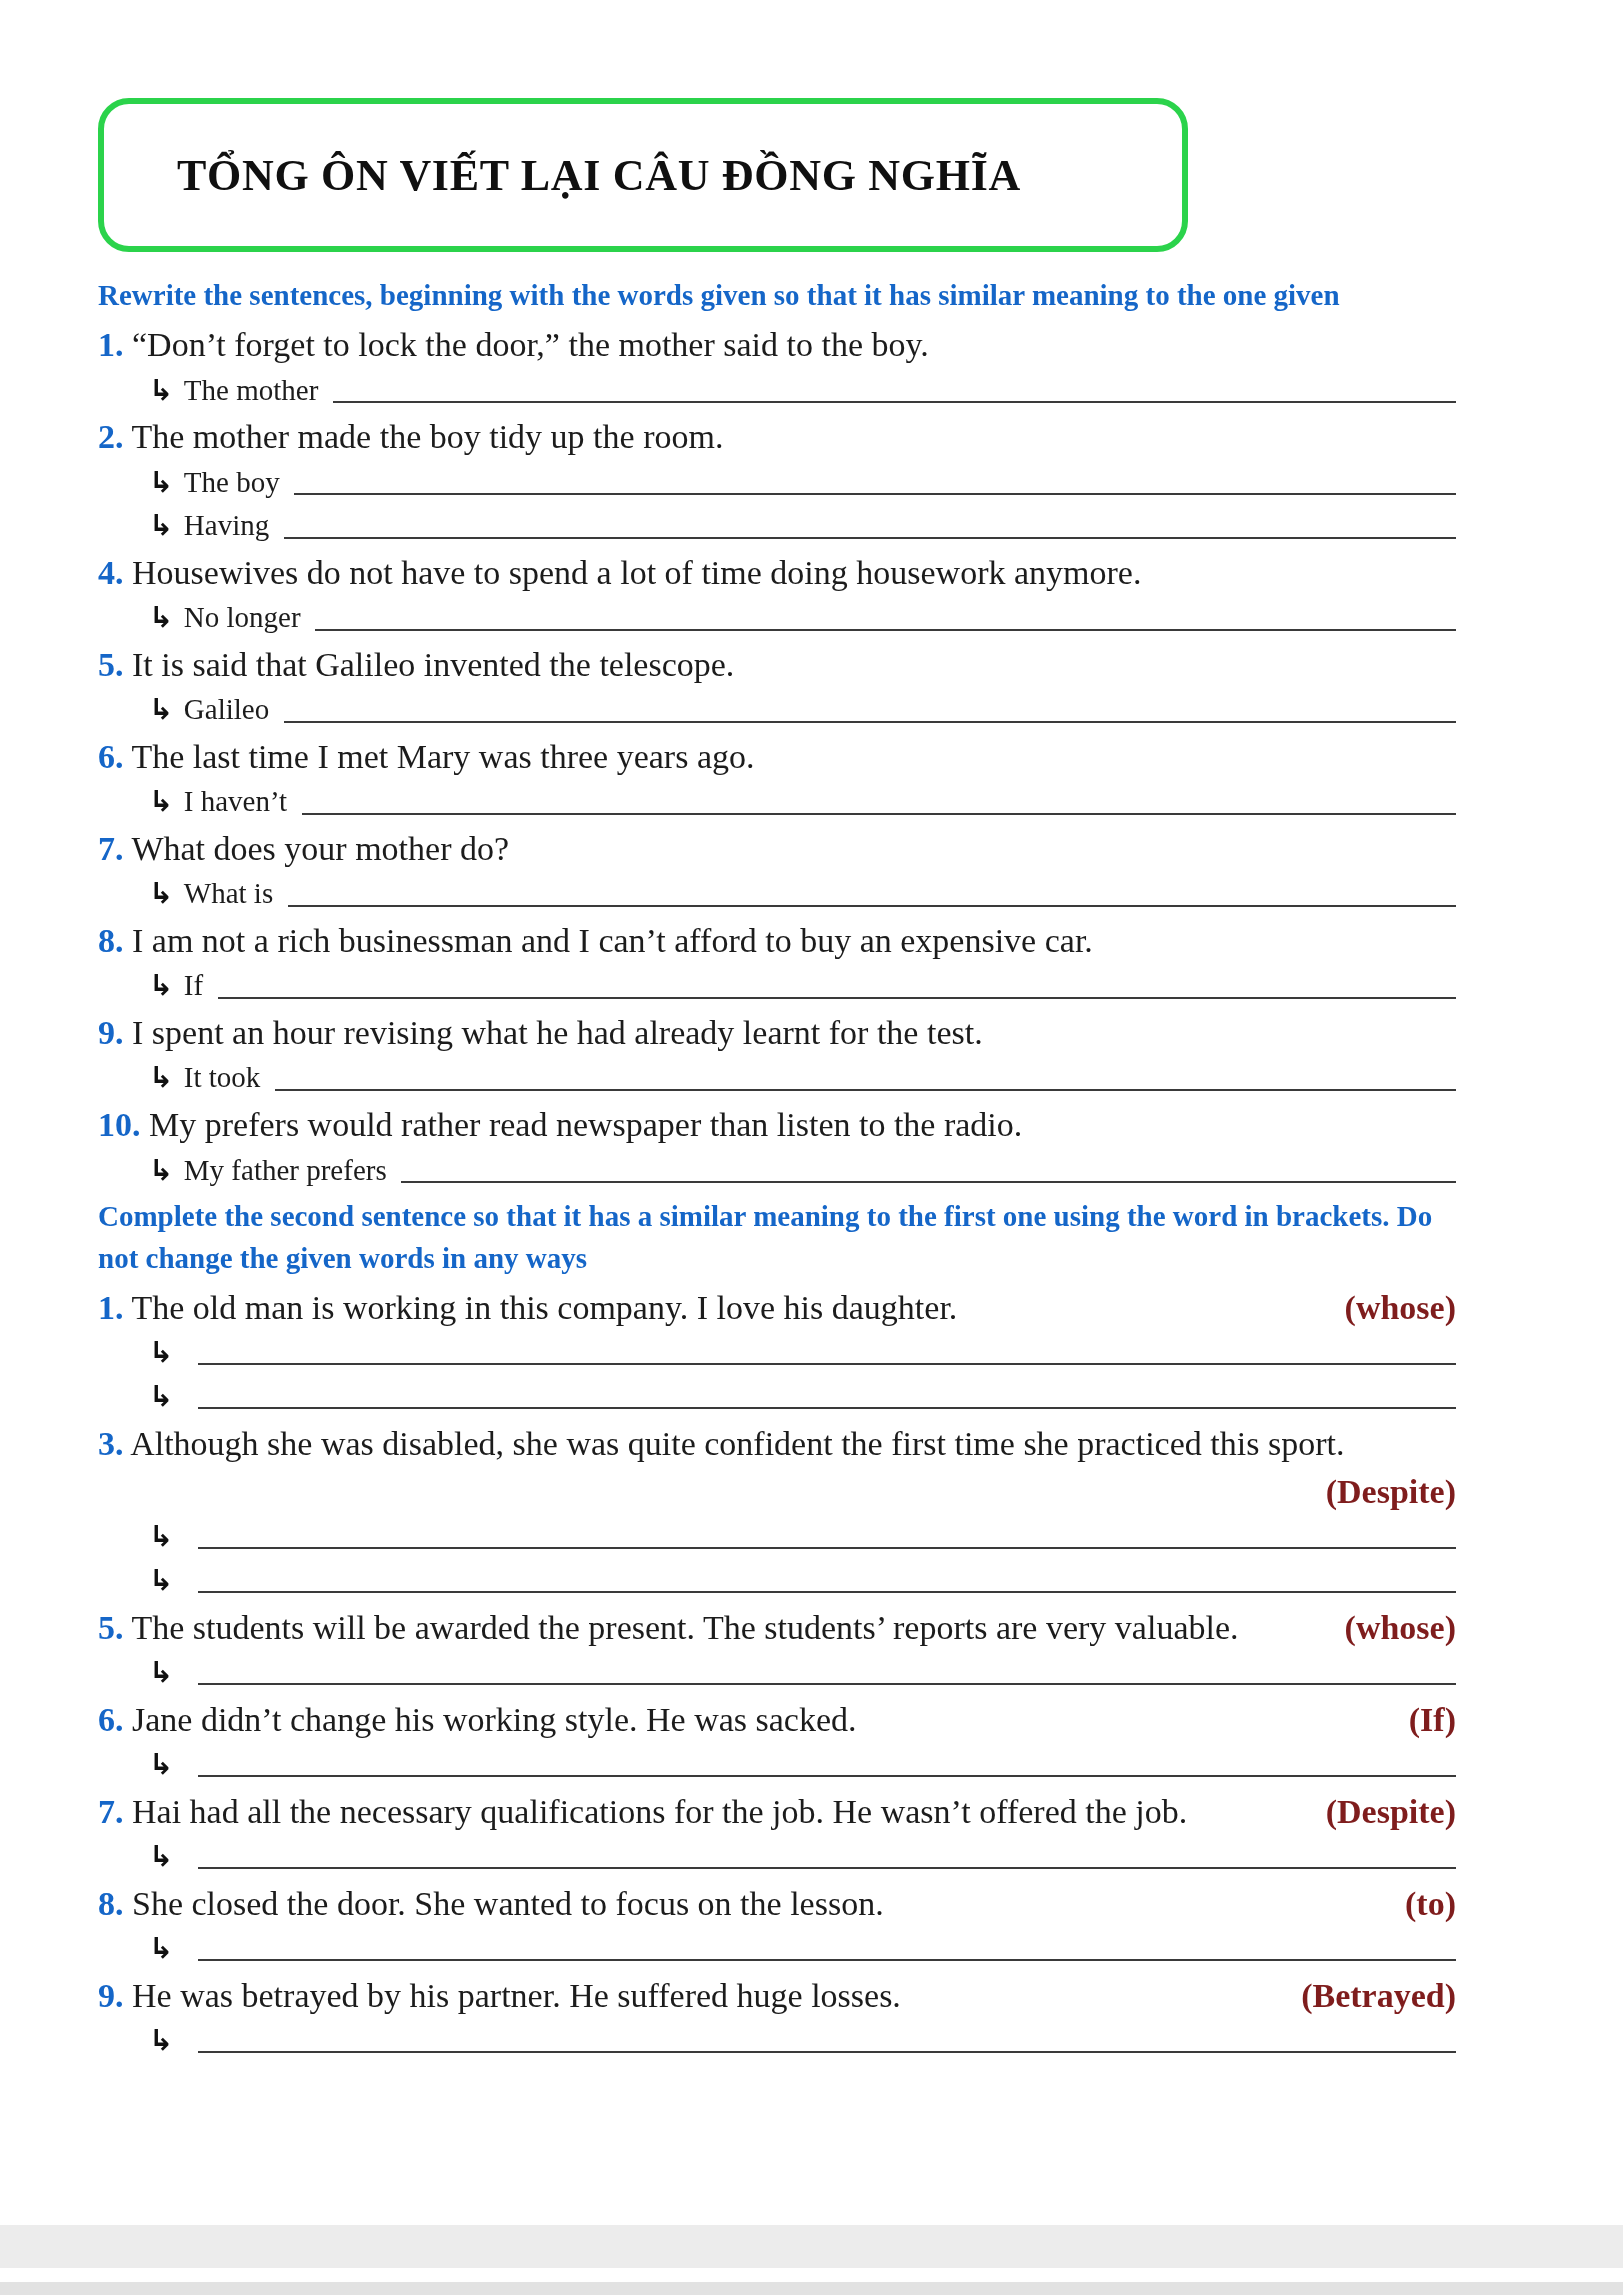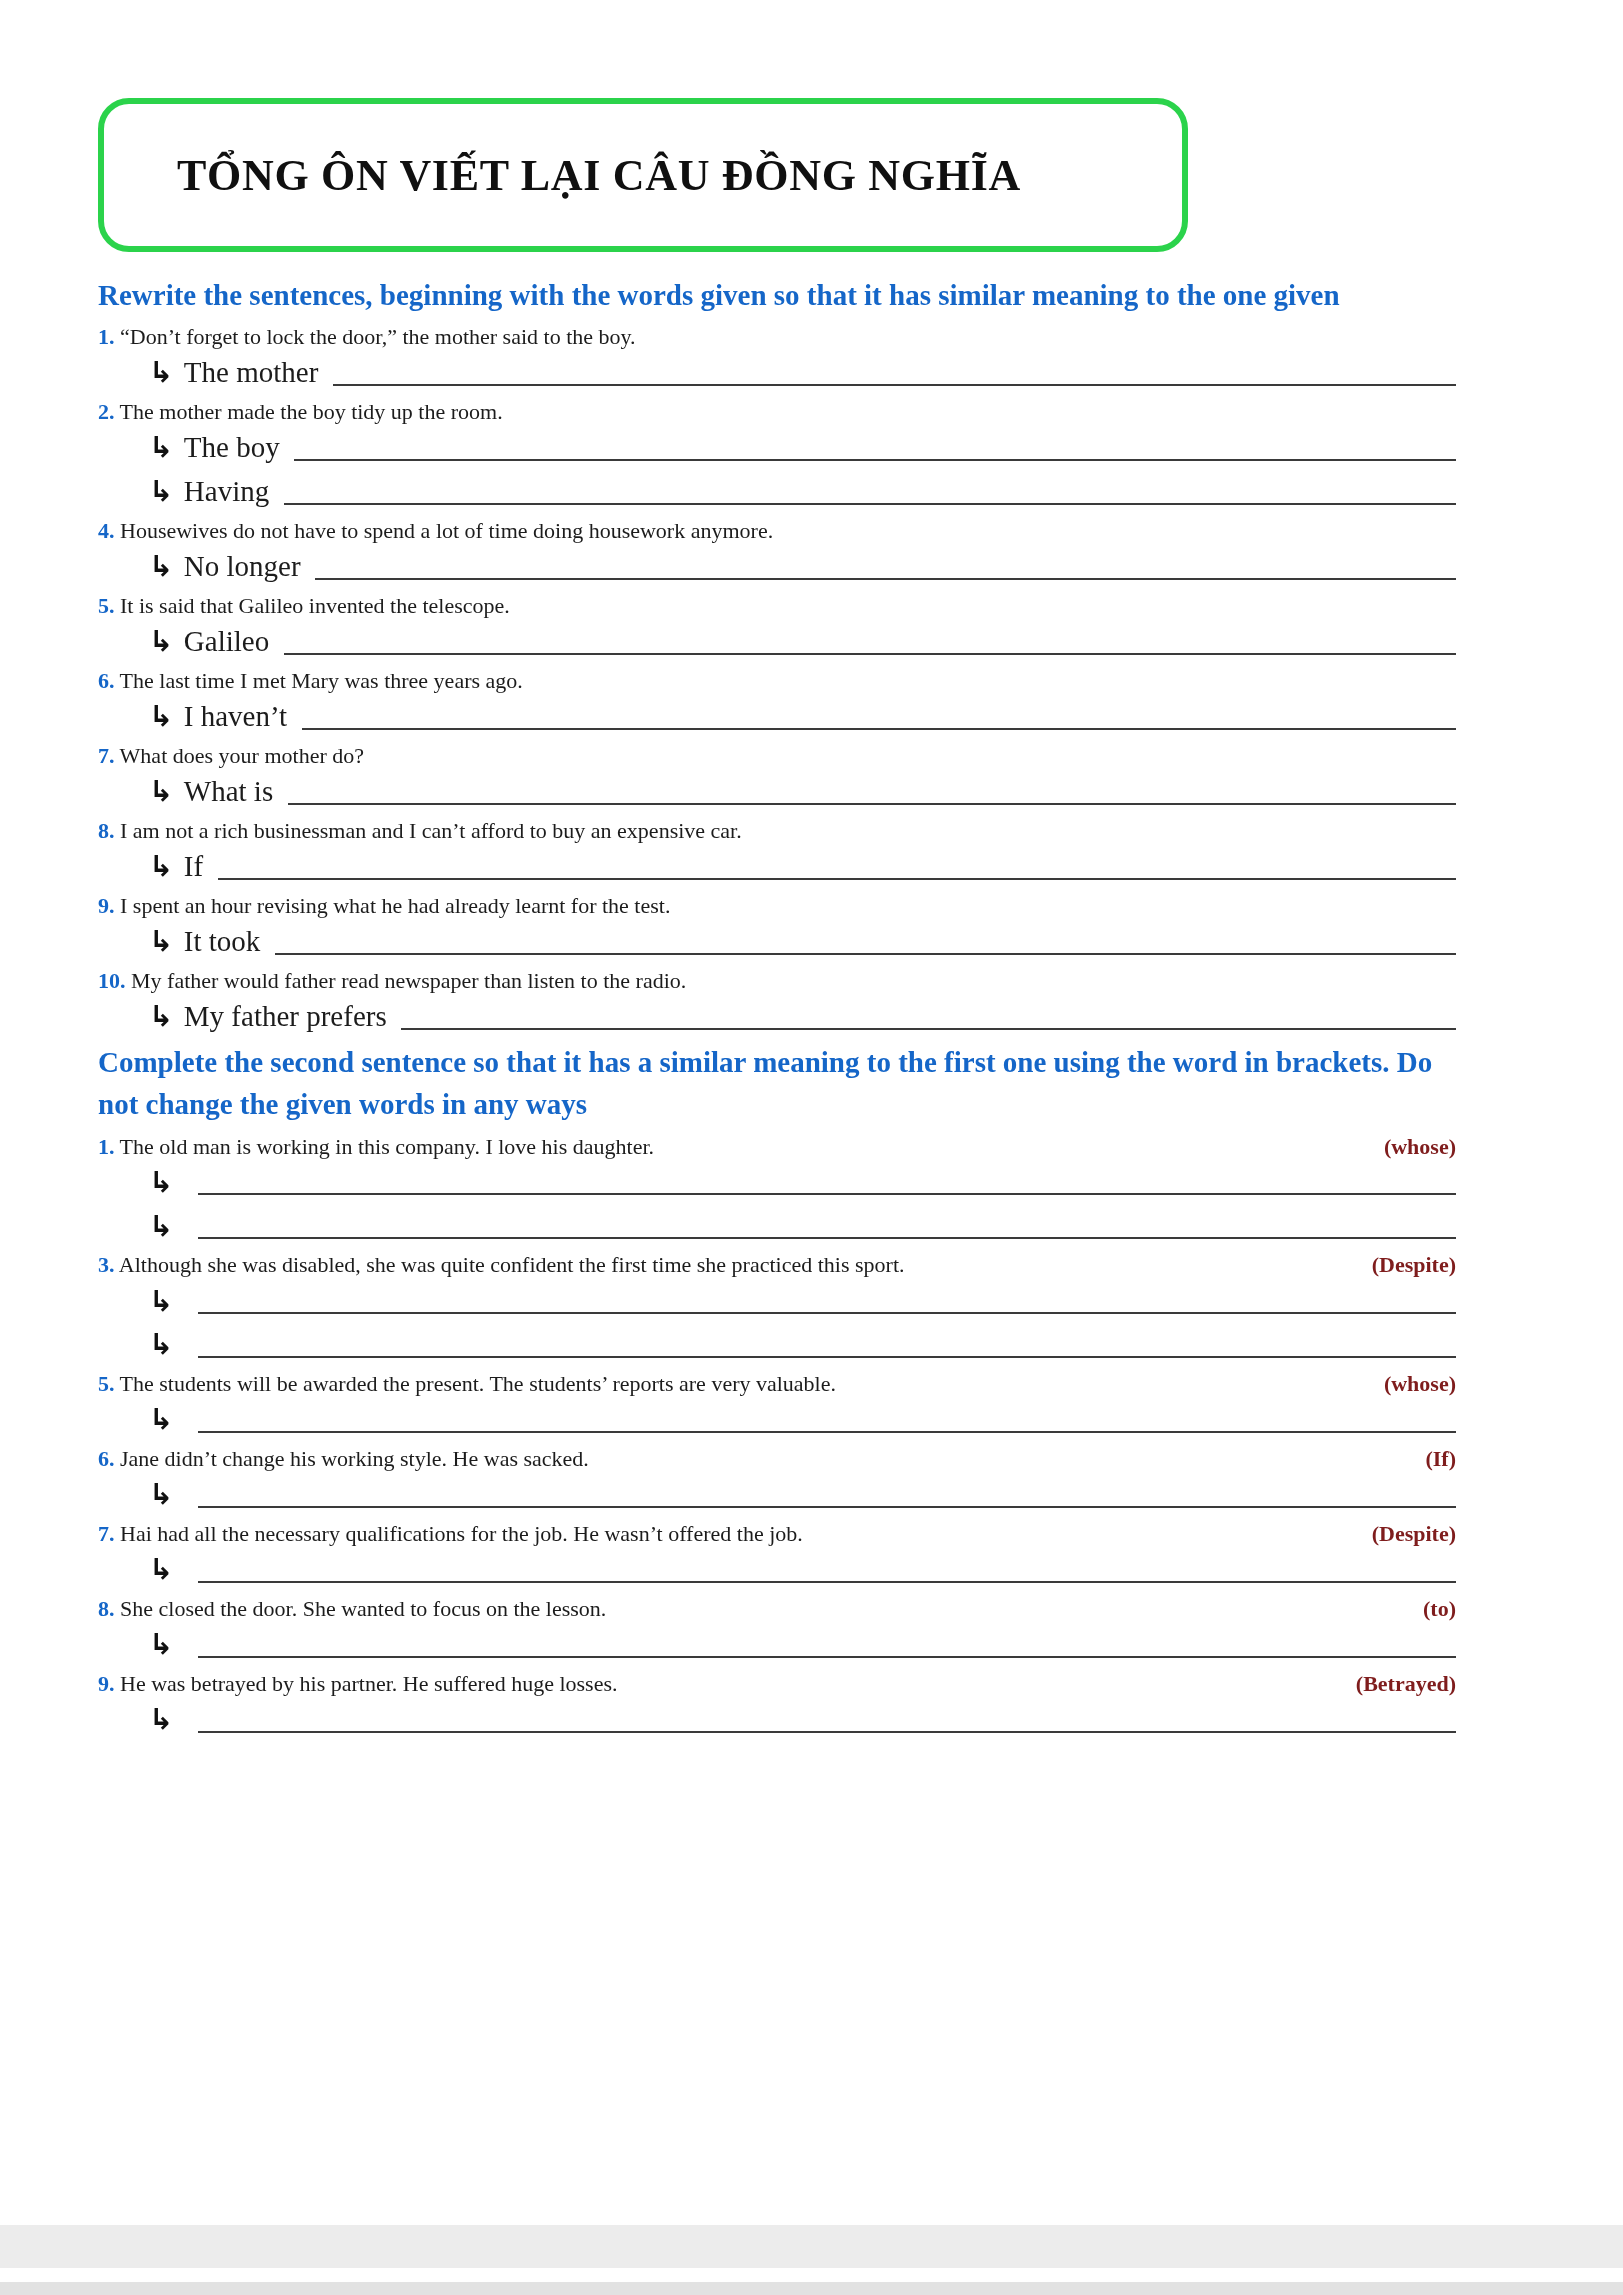--- a/index.html
+++ b/index.html
@@ -43,21 +43,21 @@
     color: #1566c8;
     font-weight: bold;
     font-size: 29px;
     line-height: 1.45;
     margin: 3.9px 0 5.2px 0;
   }
 
   .item { margin: 0; }
 
   .sentence-line {
-    font-size: 22px;
+    font-size: 34px;
     line-height: 1.42;
     color: #1c1c1c;
   }
   .sentence-line::after { content: ""; display: block; clear: both; }
 
   .num {
     color: #1566c8;
     font-weight: bold;
   }
 
@@ -194,21 +194,21 @@
         <div class="item">
           <p class="sentence-line"><span class="num">9.</span> <span>I spent an hour revising what he had already learnt for the test.</span></p>
           <div class="answer-line">
             <span class="arrow">↳</span>
             <span class="starter">It took</span>
             <span class="fill-line"></span>
           </div>
         </div>
 
         <div class="item">
-          <p class="sentence-line"><span class="num">10.</span> <span>My father would father read newspaper than listen to the radio.</span></p>
+          <p class="sentence-line"><span class="num">10.</span> <span>My prefers would rather read newspaper than listen to the radio.</span></p>
           <div class="answer-line">
             <span class="arrow">↳</span>
             <span class="starter">My father prefers</span>
             <span class="fill-line"></span>
           </div>
         </div>
       </div>
 
     <p class="section-heading">Complete the second sentence so that it has a similar meaning to the first one using the word in brackets. Do not change the given words in any ways</p>
 

